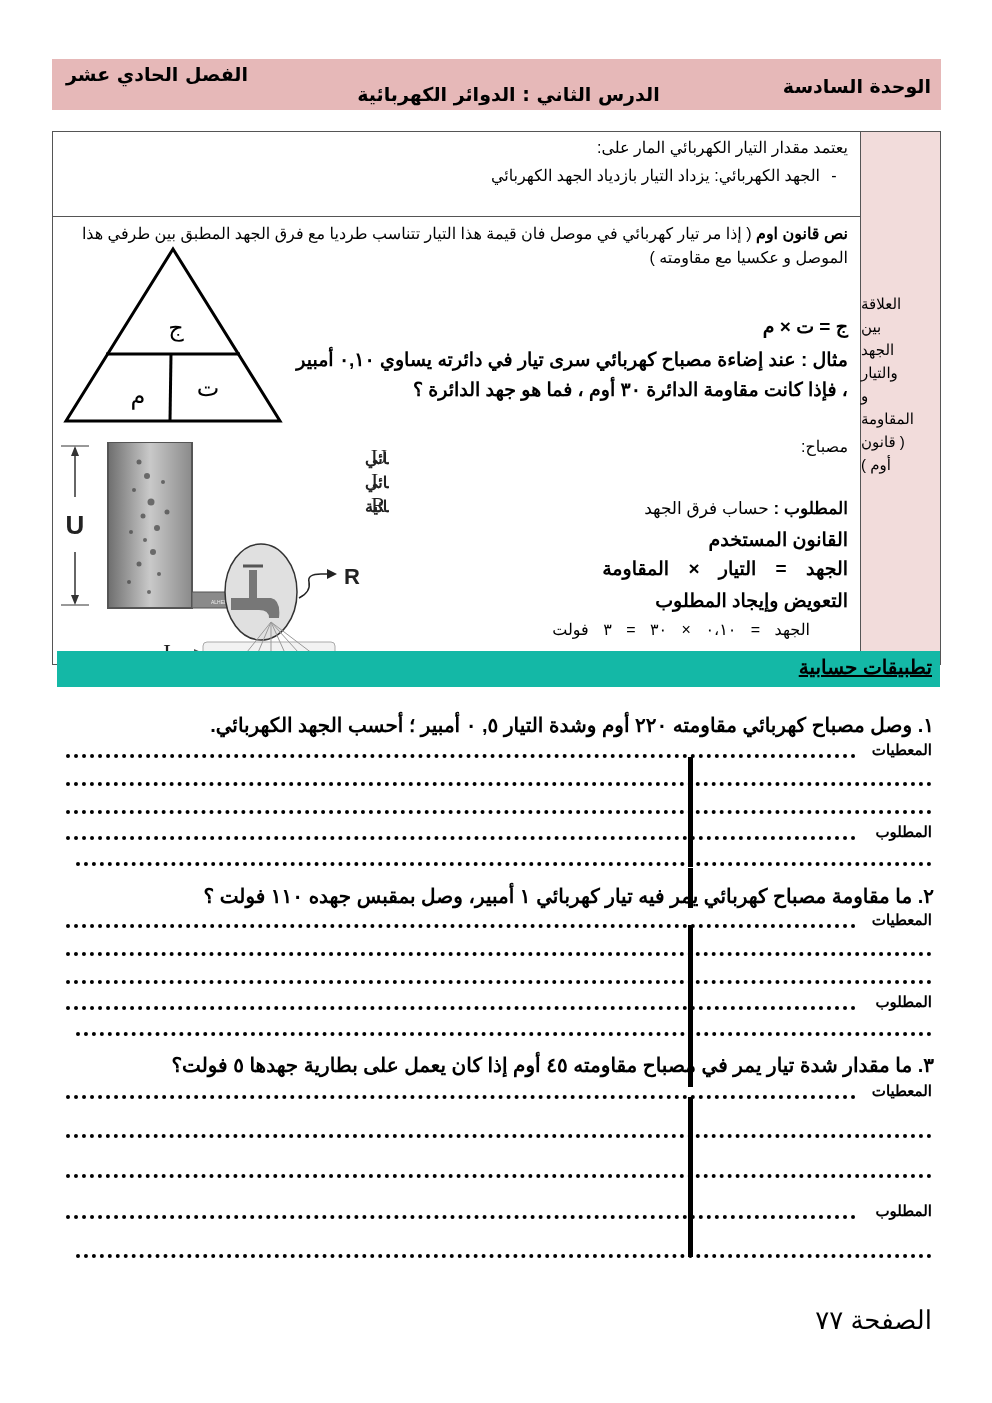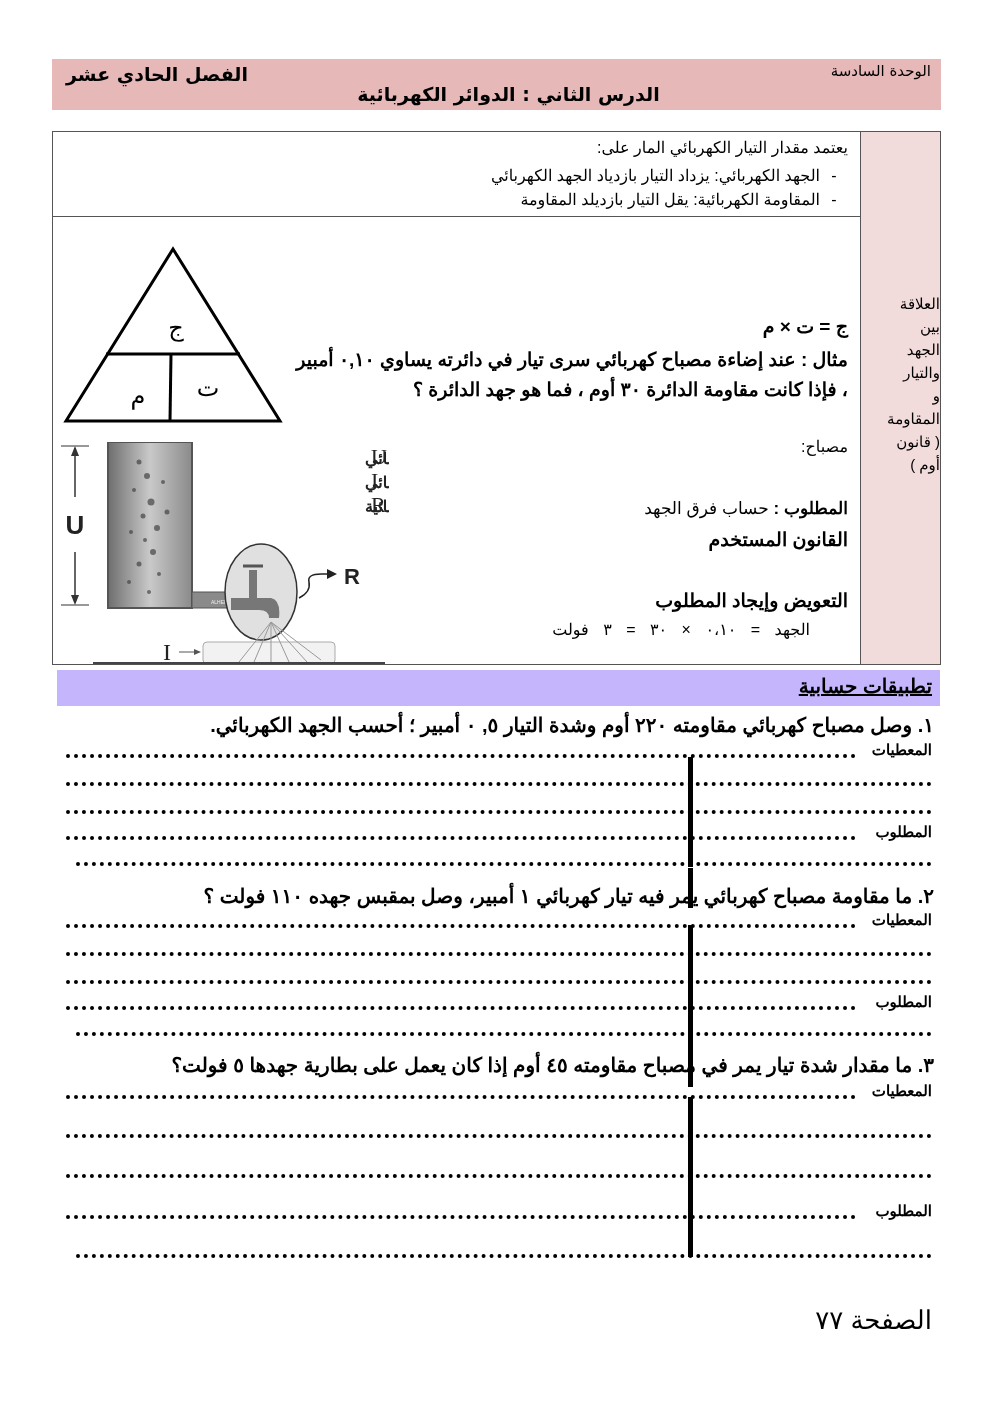--- a/index.html
+++ b/index.html
@@ -3,21 +3,21 @@
 <meta charset="utf-8">
 <style>
   html, body { margin:0; padding:0; background:#ffffff; }
   body { width:992px; height:1403px; position:relative; overflow:hidden;
          font-family:"DejaVu Sans","Liberation Sans",sans-serif; color:#000; }
   .abs { position:absolute; }
   .rtl { direction:rtl; text-align:right; }
 
   
   #header { left:52px; top:59px; width:889px; height:51px; background:#e6b8b8; }
-  #unit { right:10px; top:3px; font-size:15px; font-weight:normal; }
+  #unit { right:10px; top:16px; font-size:19px; font-weight:bold; }
   #chapter { left:14px; top:4px; font-size:19px; font-weight:bold; }
   #lesson { left:0; right:0; top:24px; text-align:center; font-size:19px; font-weight:bold; padding-left:24px; }
 
   
   #table { left:52px; top:131px; width:889px; height:534px; border:1px solid #555; box-sizing:border-box; }
   #side-cell { right:0; top:0; width:80px; height:532px; background:#f2dcdb; border-left:1px solid #555; box-sizing:border-box; }
   #side-text { right:0; left:0; top:160px; text-align:center; font-size:15px; line-height:23px; font-family:"Liberation Sans",sans-serif; }
   #row-divider { left:0; width:807px; top:84px; height:1px; background:#555; }
 
   .t1 { font-family:"Liberation Sans",sans-serif; font-size:16px; }
@@ -39,72 +39,74 @@
   #substitute { right:92px; top:457px; font-size:19px; font-weight:bold; font-family:"Liberation Sans",sans-serif; }
   #calc { right:130px; top:488px; font-size:16px; font-family:"Liberation Sans",sans-serif; word-spacing:10px; }
 
   
   #triangle { left:10px; top:114px; width:220px; height:180px; }
 
   
   #illus { left:6px; top:310px; width:330px; height:222px; }
 
   
-  #app-band { left:57px; top:670px; width:883px; height:36px; background:#c4b5fd; }
+  #app-band { left:57px; top:651px; width:883px; height:36px; background:#14b8a6; }
   #app-title { right:8px; top:4px; font-size:20px; font-weight:bold; text-decoration:underline; font-family:"Liberation Sans",sans-serif; }
 
   .q { right:58px; font-size:20px; font-weight:bold; font-family:"Liberation Sans",sans-serif; white-space:nowrap;margin-top:8px; }
   .lbl { right:60px; font-size:15px; font-weight:bold; font-family:"Liberation Sans",sans-serif;margin-left:12px; }
   .dots { left:66px; height:0; border-bottom:4px dotted #000; }
   .vbar { width:5px; background:#000; left:688px; }
 
   #page-num { right:60px; top:1305px; font-size:26px; font-family:"Liberation Sans",sans-serif; }
 </style>
 </head>
 <body>
 
 <div id="header" class="abs">
   <div id="unit" class="abs rtl">الوحدة السادسة</div>
   <div id="chapter" class="abs rtl">الفصل الحادي عشر</div>
   <div id="lesson" class="abs rtl" style="text-align:center">الدرس الثاني : الدوائر الكهربائية</div>
 </div>
 
 <div id="table" class="abs">
   <div id="side-cell" class="abs">
-    <div id="side-text" class="abs rtl" style="text-align:right">
+    <div id="side-text" class="abs rtl" style="text-align:left">
       <div>العلاقة</div>
       <div>بين</div>
       <div>الجهد</div>
       <div>والتيار</div>
       <div>و</div>
       <div>المقاومة</div>
       <div>( قانون</div>
       <div>أوم )</div>
     </div>
   </div>
 
   <div id="dep-title" class="abs rtl t1">يعتمد مقدار التيار الكهربائي المار على:</div>
   <div id="dep-1" class="abs rtl t1">
     <span class="dash">-</span><span>الجهد الكهربائي: يزداد التيار بازدياد الجهد الكهربائي</span>
   </div>
-  <div id="dep-2" class="abs rtl t1">
-    <span class="dash">-</span><span>المقاومة الكهربائية: يقل التيار بازديلد المقاومة</span>
-  </div>
 
   <div id="row-divider" class="abs"></div>
 
+  <div id="ohm-def" class="abs rtl">
+    <span class="lead">نص قانون اوم</span>
+    <span>( إذا مر تيار كهربائي في موصل فان قيمة هذا التيار تتناسب طرديا مع فرق الجهد المطبق بين طرفي هذا الموصل و عكسيا مع مقاومته )</span>
+  </div>
   <div id="formula-symbols" class="abs rtl">ج = ت × م</div>
 
   <div id="example" class="abs rtl">مثال : عند إضاءة مصباح كهربائي سرى تيار في دائرته يساوي ٠,١٠ أمبير ، فإذا كانت  مقاومة الدائرة ٣٠ أوم ، فما هو جهد الدائرة ؟</div>
   <div id="solution" class="abs rtl">مصباح:</div>
   <div id="required" class="abs rtl">
     <b>المطلوب :</b>
     <span>حساب فرق الجهد</span>
   </div>
   <div id="law-used" class="abs rtl">القانون المستخدم</div>
+  <div id="law-eq" class="abs rtl">الجهد = التيار × المقاومة</div>
   <div id="substitute" class="abs rtl">التعويض وإيجاد المطلوب</div>
   <div id="calc" class="abs rtl">الجهد =  ٠،١٠  ×  ٣٠ = ٣ فولت</div>
 
   <svg id="triangle" class="abs" viewBox="0 0 220 180">
     <polygon points="110,3 3,175 217,175" fill="#fff" stroke="#000" stroke-width="3"></polygon>
     <line x1="43" y1="108" x2="177" y2="108" stroke="#000" stroke-width="3"></line>
     <line x1="108" y1="108" x2="107" y2="175" stroke="#000" stroke-width="3"></line>
     <text x="113" y="90" font-size="24" text-anchor="middle" font-family="Liberation Sans, sans-serif">ج</text>
     <text x="145" y="150" font-size="24" text-anchor="middle" font-family="Liberation Sans, sans-serif">ت</text>
     <text x="75" y="158" font-size="24" text-anchor="middle" font-family="Liberation Sans, sans-serif">م</text>

